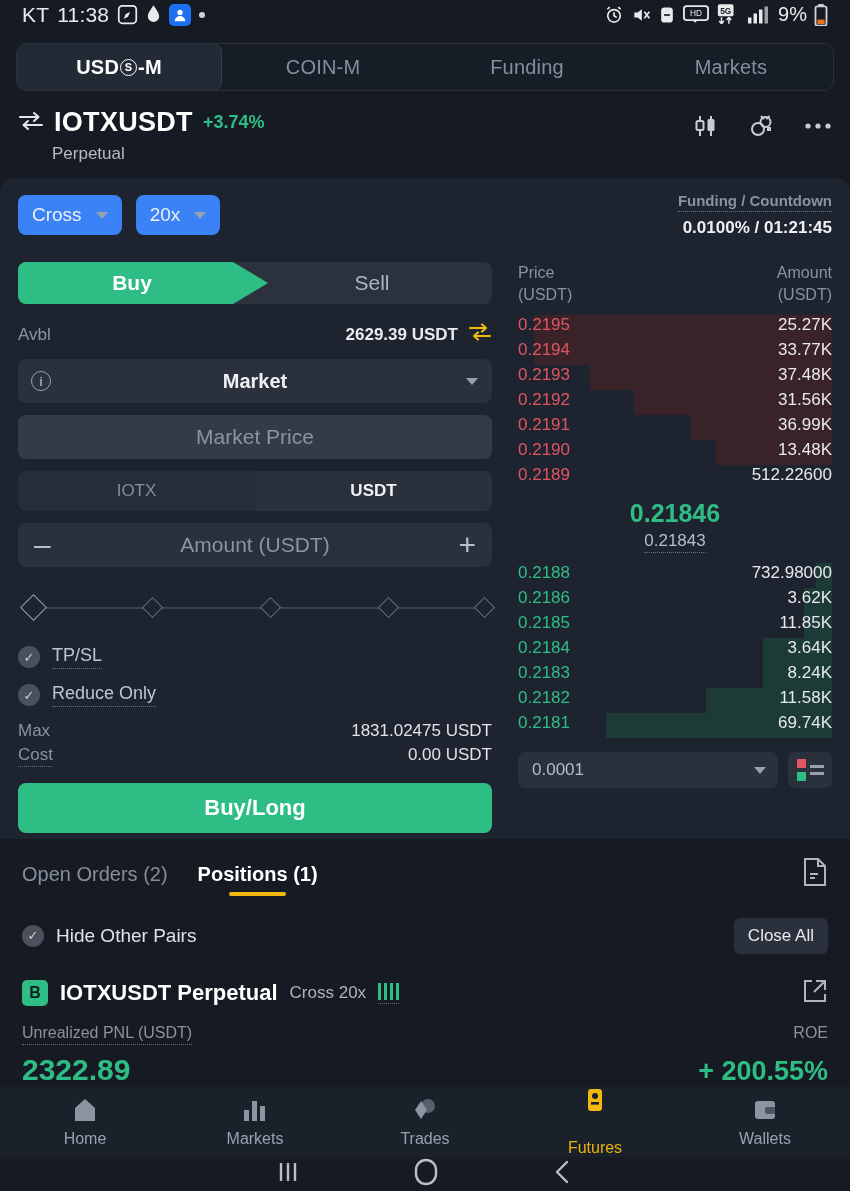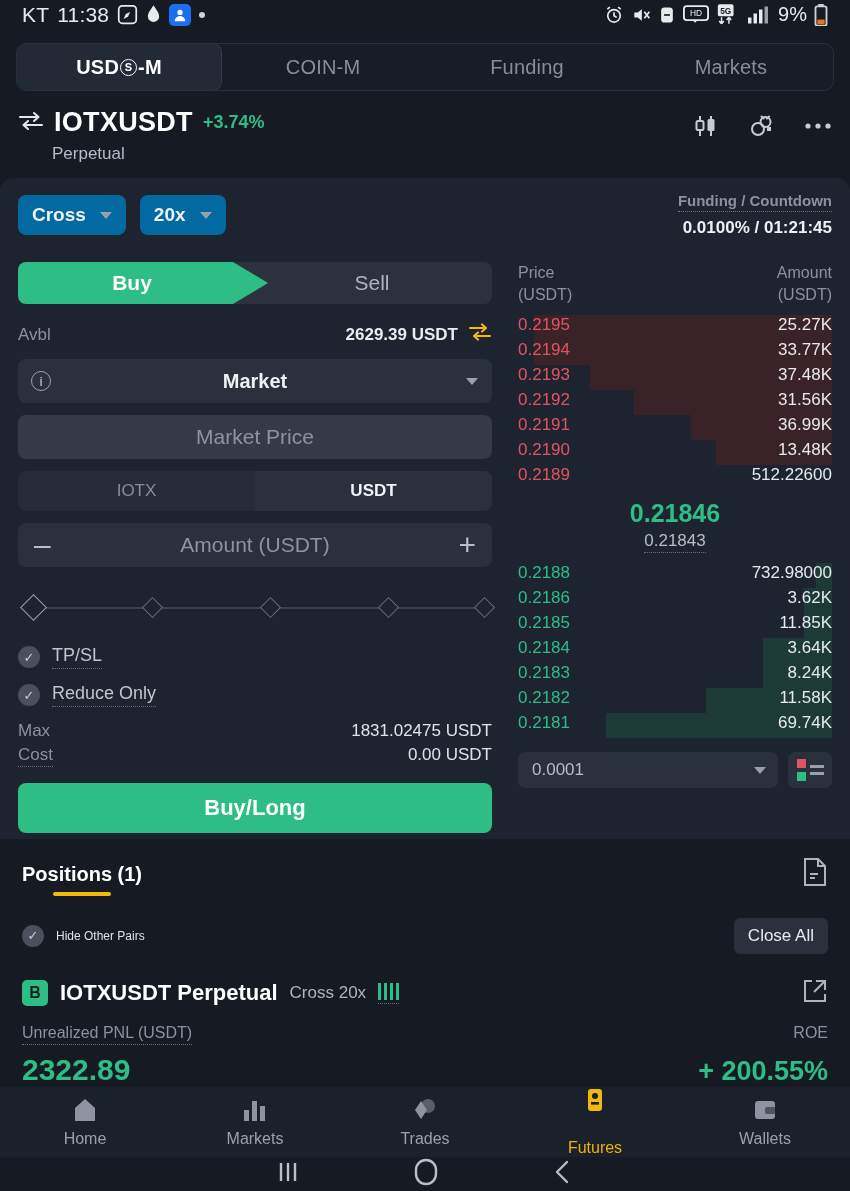--- a/index.html
+++ b/index.html
@@ -59,22 +59,22 @@
   .swap-icon { color:#e4e6eb; font-size:26px; line-height:1; }
   .sym-name { font-size:27px; font-weight:bold; letter-spacing:.3px; color:#fff; }
   .sym-chg { font-size:18px; color:#2ebd85; font-weight:600; }
   .sym-sub { font-size:17px; color:#b6bcc6; margin-top:6px; margin-left:34px; }
   .sym-actions { margin-left:auto; display:flex; align-items:center; gap:28px; padding-top:6px; }
   .hdr-icon { color:#c7ccd4; display:inline-flex; }
 
   
   .lev-card { background:#1e242f; border-radius:14px 14px 0 0; padding:14px 18px; display:flex; align-items:center; }
   .pill {
-    background:#0369a1; border-radius:8px; height:40px; display:flex; align-items:center;
-    padding: 0 14px; gap:14px; font-size:19px; color:#eef0f3; font-weight:700;
+    background:#3b82f6; border-radius:8px; height:40px; display:flex; align-items:center;
+    padding: 0 14px; gap:14px; font-size:19px; color:#eef0f3; font-weight:400;
   }
   .pill + .pill { margin-left: 14px; }
   .caret { width:0;height:0;border-left:6px solid transparent;border-right:6px solid transparent;border-top:7px solid #9aa1ad; }
   .funding { margin-left:auto; text-align:right; }
   .funding-lbl { font-size:15px; color:#8b929e; border-bottom:1px dotted #6a717d; padding-bottom:2px; display:inline-block;font-weight:bold; }
   .funding-val { font-size:17px; color:#eef0f3; font-weight:bold; margin-top:6px; }
 
   
   .trade-area { display:flex; background:#1e242f; padding: 10px 0 6px; }
   .order-col { width: 510px; padding: 0 18px; }
@@ -175,21 +175,21 @@
   
   .op-tabs { display:flex; align-items:center; padding: 18px 22px 0; background:#161b23; }
   .op-tab { font-size:20px; color:#868e9c; margin-right:30px; padding-bottom:10px; position:relative; }
   .op-tab.active { color:#fff; font-weight:bold; }
   .op-tab.active::after { content:""; position:absolute; left:26%; right:26%; bottom:0; height:4px; background:#f0b90b; border-radius:2px; }
   .op-doc { margin-left:auto; color:#aeb4bd; padding-bottom:10px; }
 
   .hr { height:1px; background:#22283238; }
 
   .hide-row { display:flex; align-items:center; padding: 16px 22px; background:#161b23; }
-  .hide-lbl { font-size:12px; color:#dfe2e7; margin-left:12px; }
+  .hide-lbl { font-size:19px; color:#dfe2e7; margin-left:12px; }
   .close-all { margin-left:auto; background:#2a313d; border-radius:6px; padding:8px 14px; font-size:17px; color:#e7eaee; }
 
   .pos-card { padding: 8px 22px 0; background:#161b23; }
   .pos-hdr { display:flex; align-items:center; gap:12px; }
   .b-badge { width:26px;height:26px;border-radius:5px;background:#2ebd85;color:#10221c;
     display:flex;align-items:center;justify-content:center;font-size:16px;font-weight:bold; }
   .pos-name { font-size:22px; font-weight:bold; color:#fff; }
   .pos-lev { font-size:17px; color:#aeb4bd; }
   .mr-bars { display:flex; gap:3px; align-items:flex-end; border-bottom:1px dotted #6a717d; padding-bottom:3px; }
   .mr-bars i { display:block; width:3px; height:17px; background:#2ebd85; }
@@ -543,20 +543,21 @@
           <div class="dt-col">
             <span class="dt-line"></span>
             <span class="dt-line"></span>
           </div>
         </div>
       </div>
     </div>
   </div>
 
   <div class="op-tabs">
+    <div class="op-tab">Open Orders (2)</div>
     <div class="op-tab active">Positions (1)</div>
     <div class="op-doc">
       <svg width="26" height="30" viewBox="0 0 26 30">
           <path d="M3 2h13l7 7v19H3z" fill="none" stroke="#aeb4bd" stroke-width="2"></path>
           <path d="M16 2v7h7" fill="none" stroke="#aeb4bd" stroke-width="2"></path>
           <path d="M8 17h8M8 21h5" stroke="#aeb4bd" stroke-width="2"></path>
         </svg>
     </div>
   </div>
   <div class="hr"></div>

